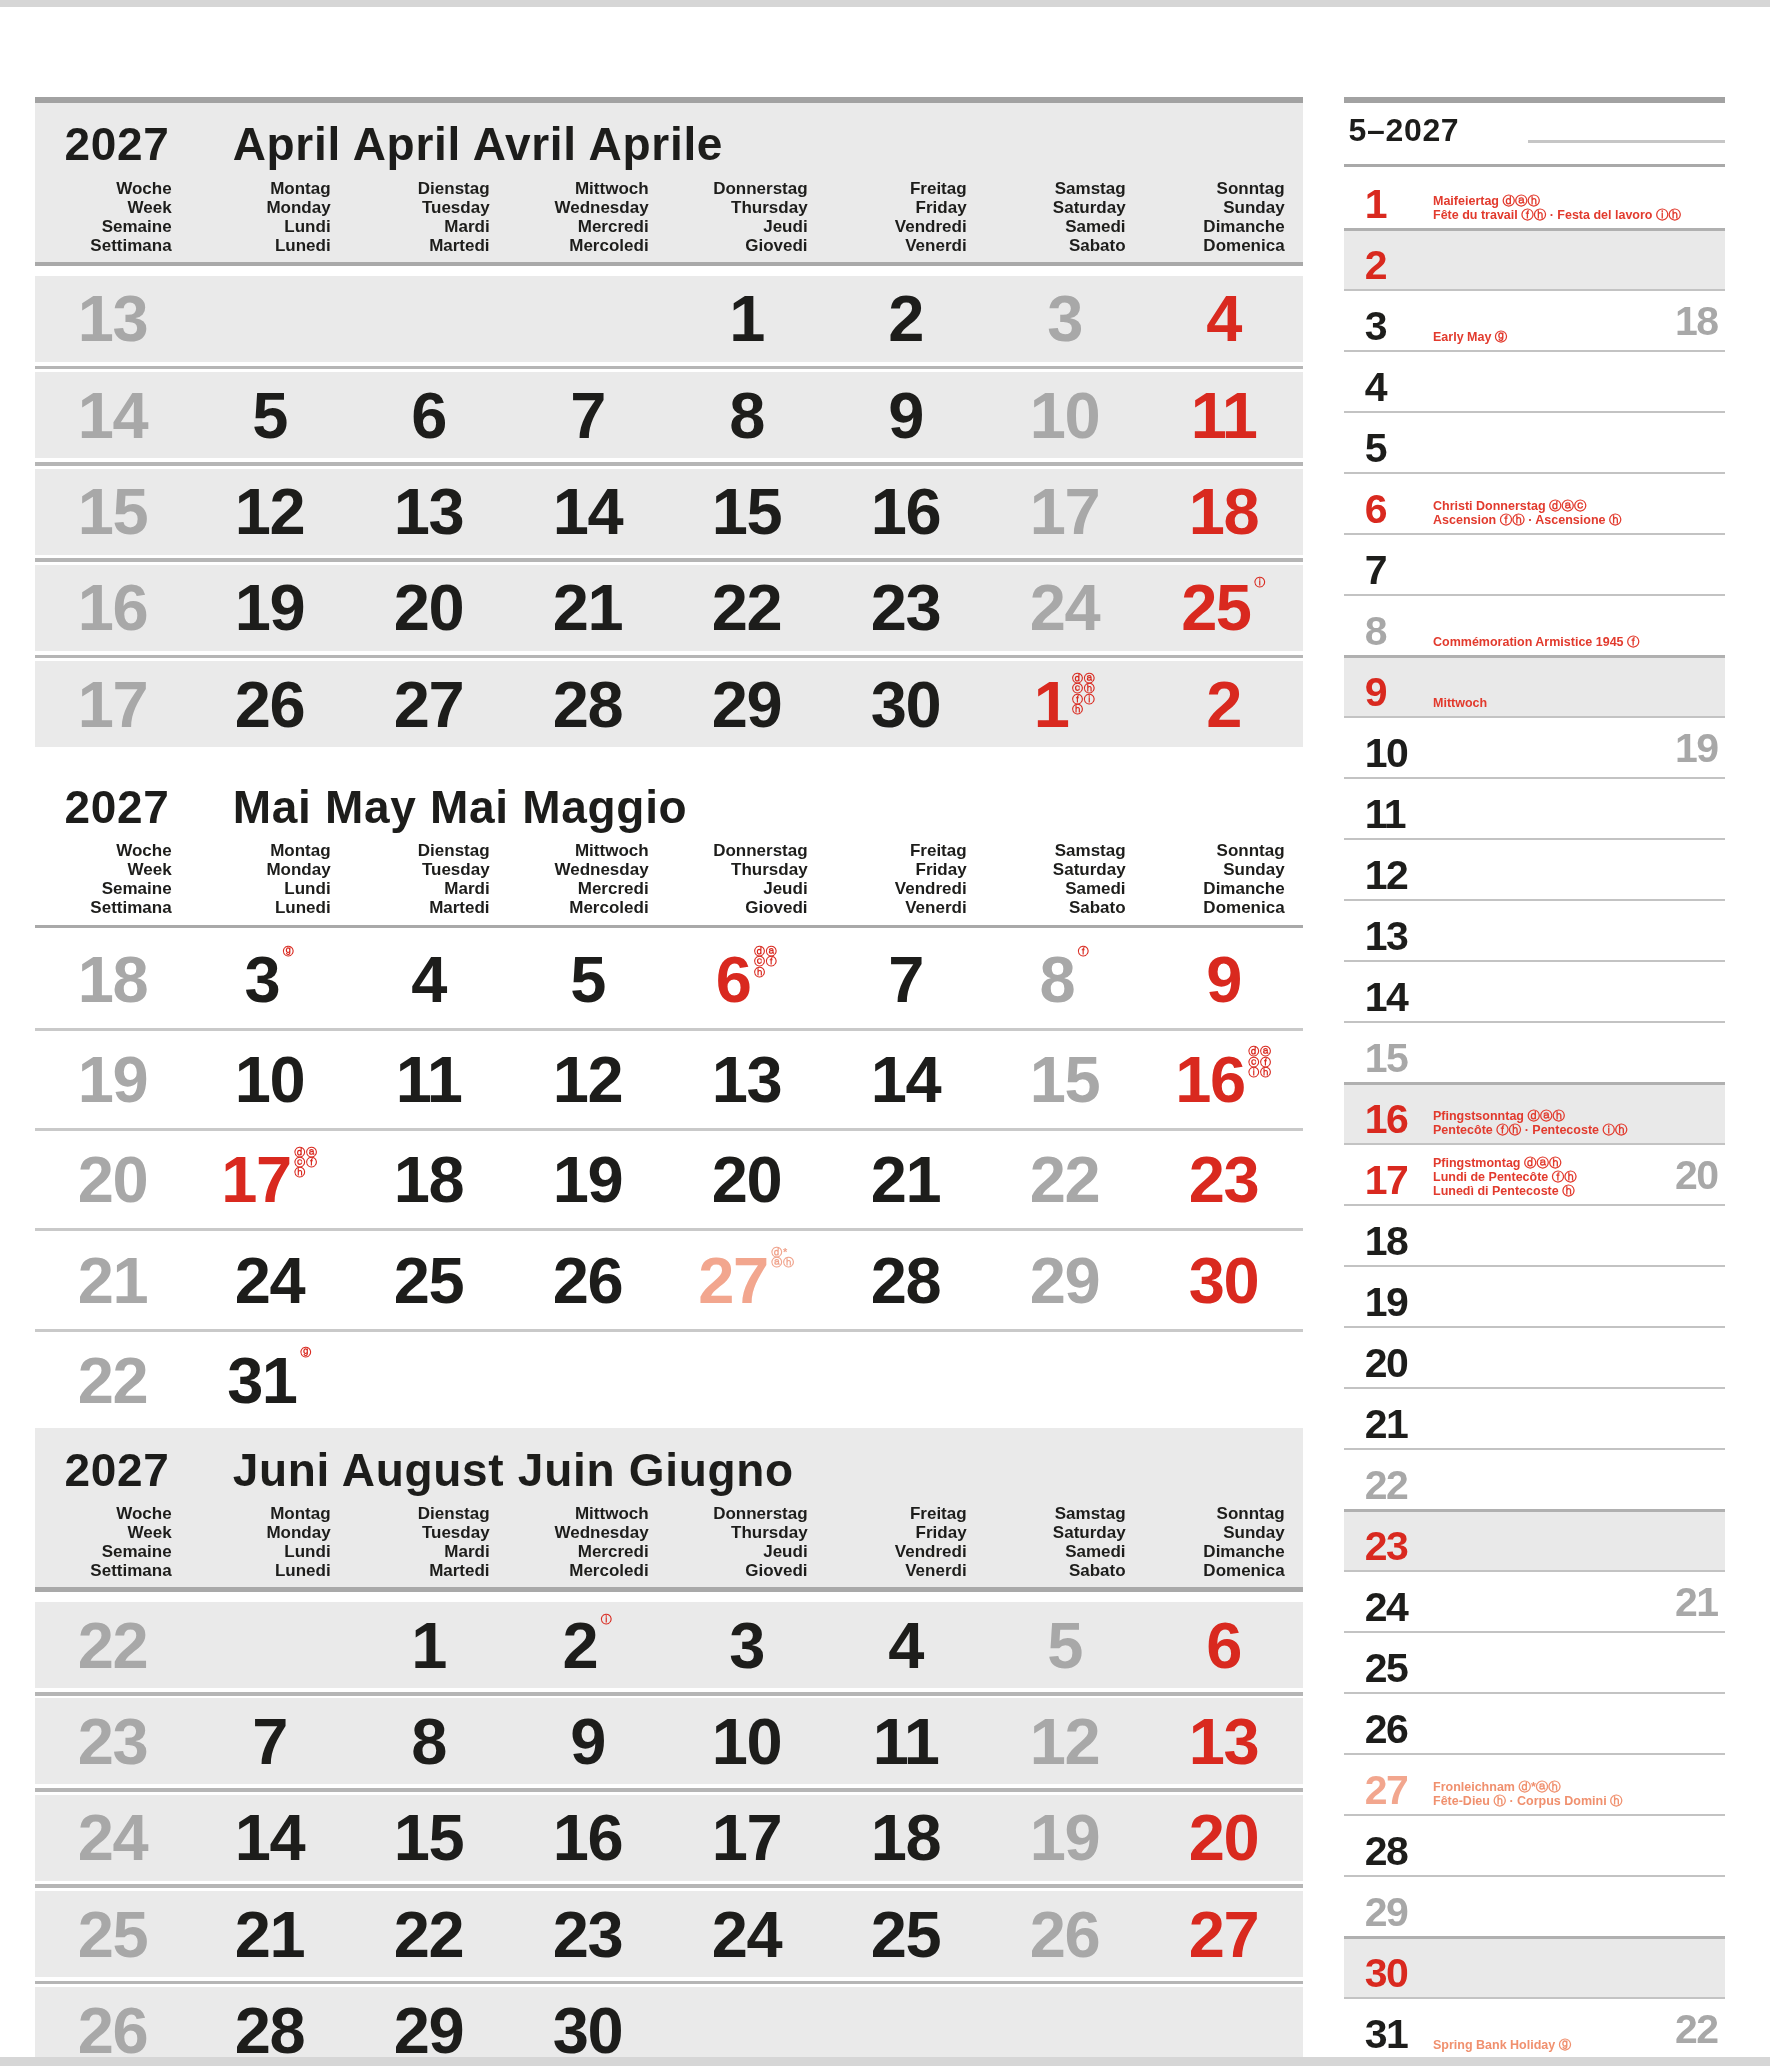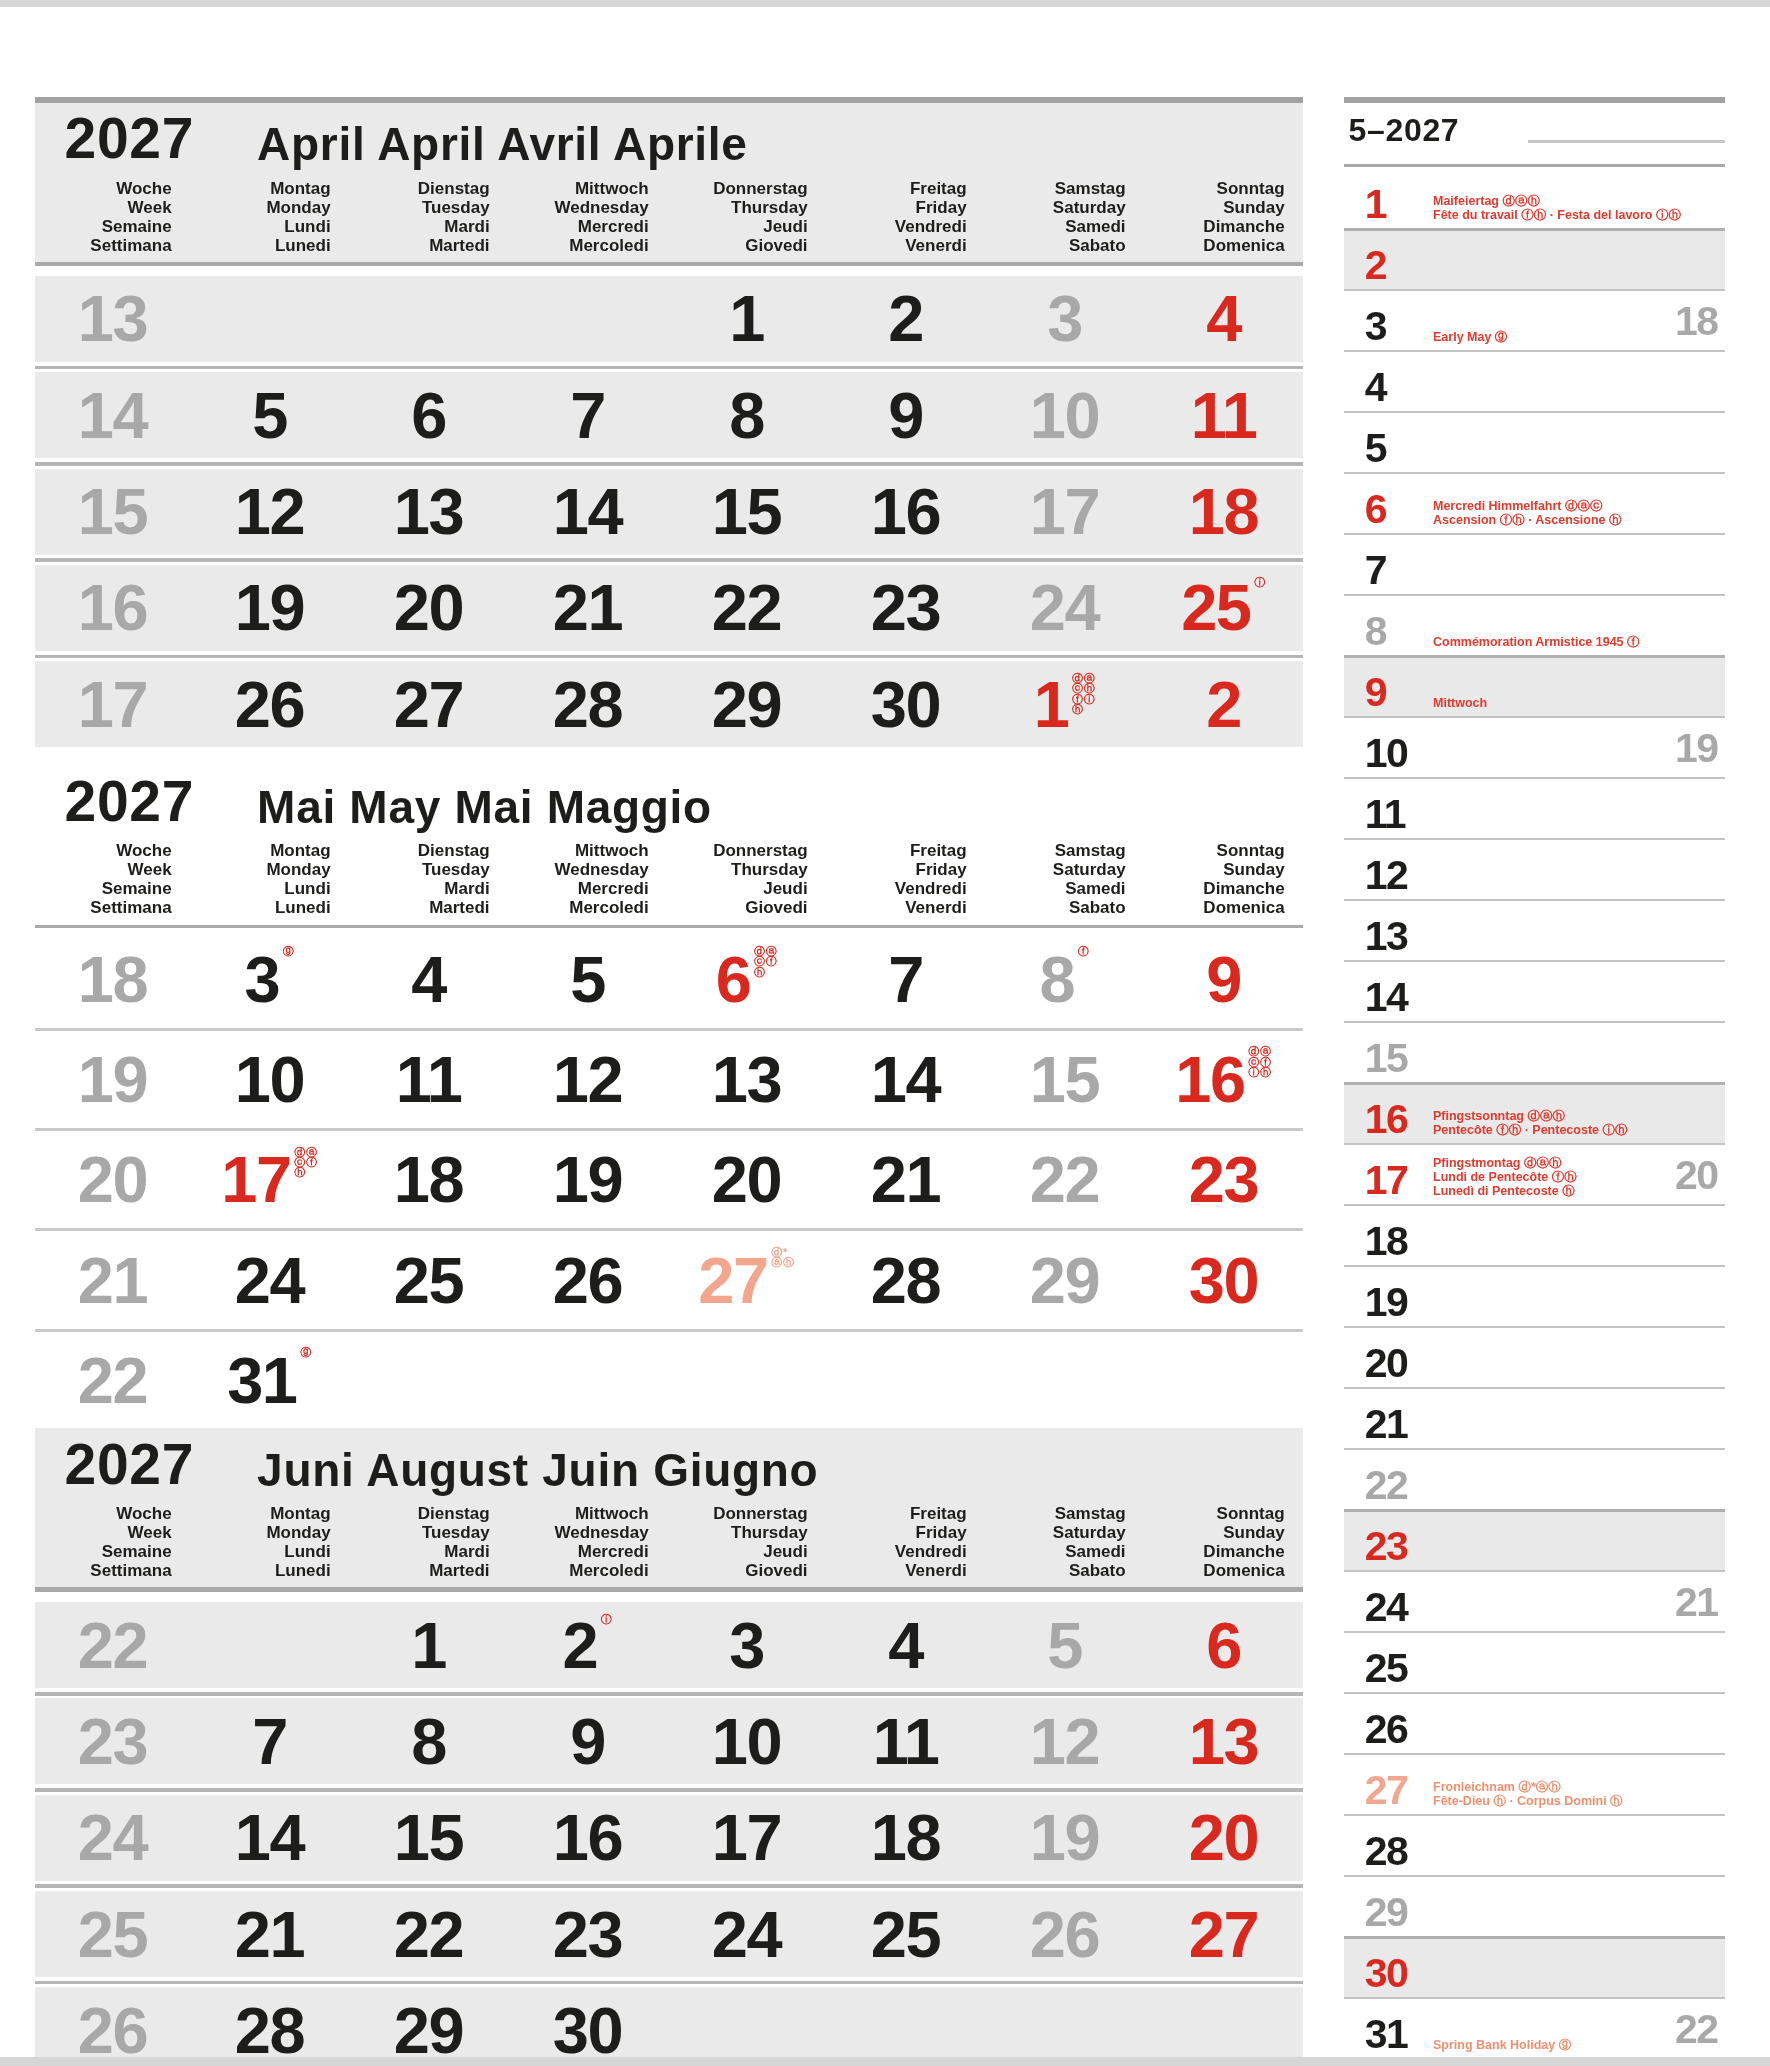--- a/index.html
+++ b/index.html
@@ -8,21 +8,21 @@
   .strip.top{top:0;height:7.4px;}
   .strip.bottom{top:2057px;height:8.9px;}
 
   
   #months{position:absolute;left:35px;top:0;width:1268px;}
   .month{position:relative;width:1268px;}
   .darkbar{height:5.9px;background:#a2a2a2;}
   .m-head{position:relative;}
   .m-gray .m-head{background:#eaeaea;}
   .m-title{display:flex;align-items:flex-end;padding:13.3px 0 4.4px 29.5px;height:55px;box-sizing:content-box;}
-  .m-year{font-size:57px;font-weight:bold;letter-spacing:0.7px;}
+  .m-year{font-size:46px;font-weight:bold;letter-spacing:0.7px;}
   .m-months{font-size:46px;font-weight:bold;margin-left:63px;letter-spacing:0.7px;}
   .wk-head{display:grid;grid-template-columns:155px repeat(7,1fr);padding:3px 0 7.4px 0;}
   .wk-head .wh{ text-align:right;padding-right:18.4px;font-size:17px;line-height:19px;font-weight:bold;white-space:pre-line;}
   .m-rule{height:3.7px;background:#a9a9a9;}
   .m-june .m-rule{height:4.4px;}
   .rows{position:relative;}
   .lead-gap{height:10.3px;position:relative;}
   .m-white .lead-gap{height:5.9px;}
   .rdiv{height:10.3px;position:relative;}
   .rdiv::after{content:"";position:absolute;left:0;right:0;top:3.7px;height:3.7px;background:#b5b5b5;}
@@ -615,21 +615,21 @@
         <span class="sweek">18</span>
       </div>
       <div class="srow">
         <span class="sday c-k">4</span>
       </div>
       <div class="srow">
         <span class="sday c-k">5</span>
       </div>
       <div class="srow">
         <span class="sday c-r">6</span>
-        <div class="snotes">Mercredi Himmelfahrt ⓓⓐⓒ
+        <div class="snotes">Christi Donnerstag ⓓⓐⓒ
 Ascension ⓕⓗ · Ascensione ⓗ</div>
       </div>
       <div class="srow">
         <span class="sday c-k">7</span>
       </div>
       <div class="srow">
         <span class="sday c-g">8</span>
         <div class="snotes">Commémoration Armistice 1945 ⓕ</div>
       </div>
       <div class="srow sun">

